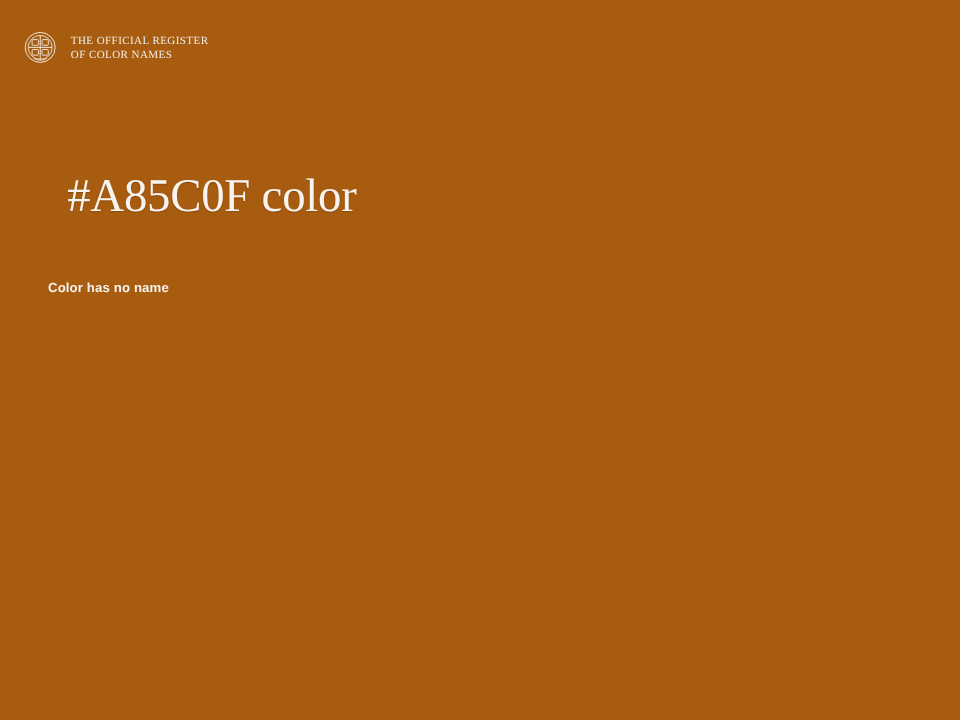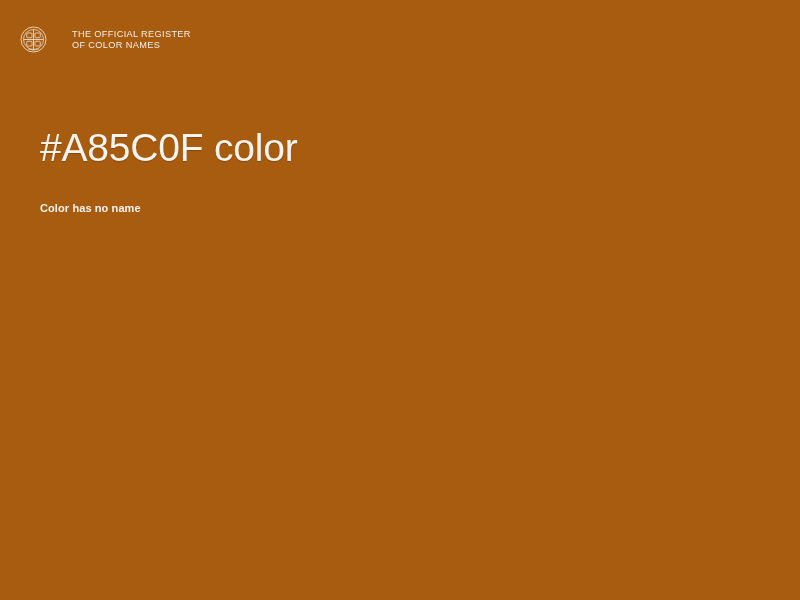--- a/index.html
+++ b/index.html
@@ -22,21 +22,22 @@
     box-sizing: border-box;
   }
 
   
   .brand {
     position: absolute;
     left: 20px;
     top: 26px;
     display: flex;
     align-items: center;
-    gap: 25px;
+    gap: 12px;
+    font-family: Liberation Serif, serif;
   }
   .brand-seal {
     width: 27px;
     height: 27px;
     flex: 0 0 27px;
     display: block;
   }
   .brand-text {
     display: flex;
     flex-direction: column;
@@ -52,28 +53,29 @@
   }
 
   
   .content {
     position: absolute;
     left: 40px;
     top: 128px;
     width: 700px;
   }
   .color-title {
-    margin: 0;
+    margin: 16px;
     font-size: 39px;
     font-weight: 400;
     letter-spacing: -0.2px;
     color: #f7f3ef;
     line-height: 1.05;
     white-space: nowrap;
     text-shadow: 0 1px 1px rgba(80, 40, 4, 0.35);
+    font-family: Liberation Serif, serif;
   }
   .color-subtitle {
     margin: 0;
     padding-top: 33px;
     font-size: 11px;
     font-weight: 700;
     letter-spacing: 0.1px;
     color: #f6f2ee;
     white-space: nowrap;
   }

